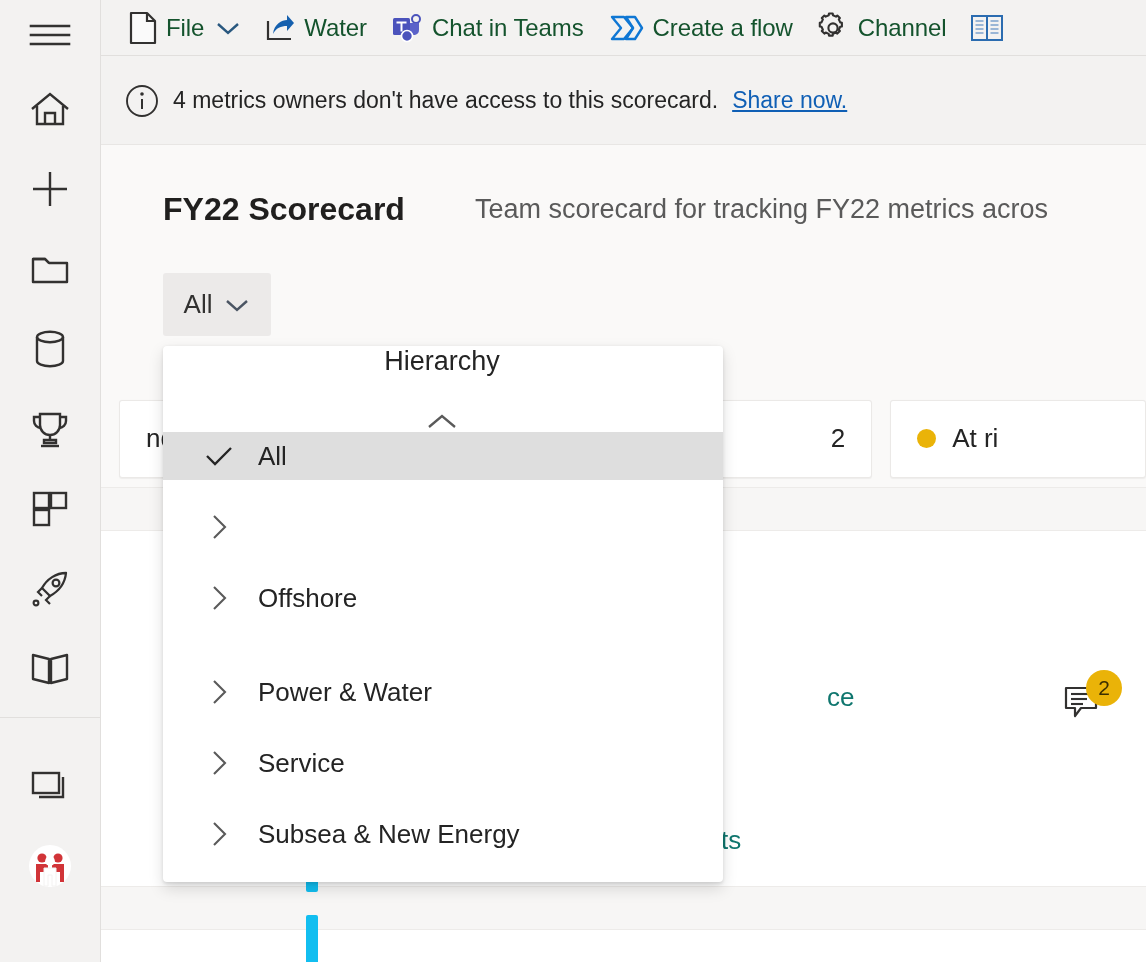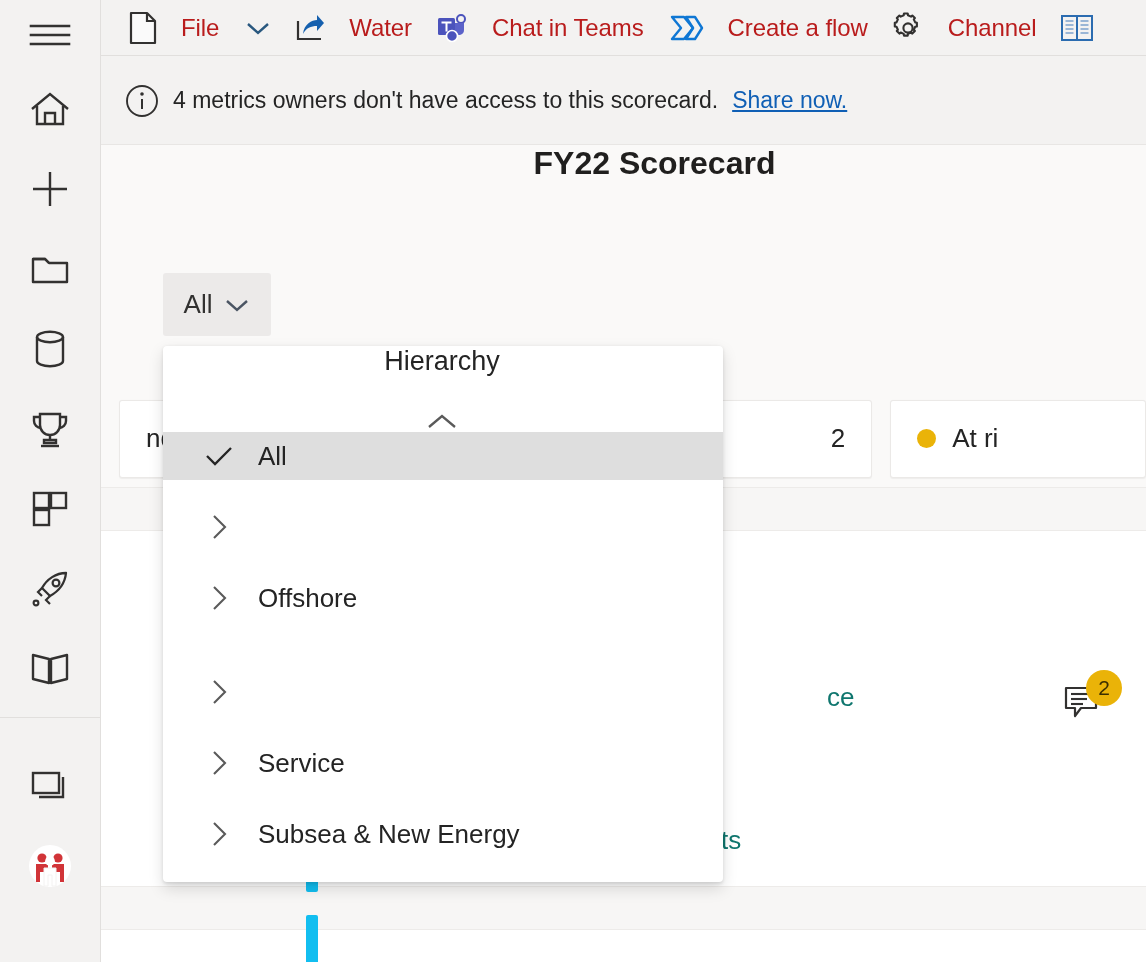--- a/index.html
+++ b/index.html
@@ -36,24 +36,24 @@
     width: 1045px; height: 56px;
     background: #f3f2f1;
     border-bottom: 1px solid #e1dfdd;
     display: flex; align-items: center;
     padding-left: 18px;
     gap: 4px;
     white-space: nowrap;
     overflow: hidden;
   }
   .cmd {
-    display: flex; align-items: center; gap: 24px;
+    display: flex; align-items: center; gap: 9px;
     height: 44px; padding: 0 10px;
     cursor: pointer; border-radius: 2px;
-    font-size: 24px; color: #b91c1c;
+    font-size: 24px; color: #14532d;
   }
   .cmd-label { font-size: 24px; letter-spacing: -0.1px; }
   .cmd .chev { margin-left: 2px; }
 
   
   #banner {
     position: absolute; left: 101px; top: 57px;
     width: 1045px; height: 88px;
     background: #f3f2f1;
     border-bottom: 1px solid #e8e6e4;
@@ -73,21 +73,20 @@
     background: #faf9f8;
     overflow: hidden;
   }
 
   #titlebar {
     position: absolute; left: 0; top: 0;
     width: 1045px; height: 128px;
     display: flex; align-items: center;
     padding-left: 62px; gap: 70px;
     white-space: nowrap;
-    flex-direction: column;
   }
   #page-title { font-size: 32px; font-weight: bold; color: #201f1e; }
   #page-subtitle { font-size: 27px; color: #5a5a5a; font-weight: normal; }
 
   
   #filterbar {
     position: absolute; left: 0; top: 128px;
     width: 1045px; height: 63px;
   }
   #all-button {
@@ -421,20 +420,21 @@
       </svg>
     </span>
     <span>4 metrics owners don't have access to this scorecard.</span>
     <a>Share now.</a>
   </div>
 
   <div id="main">
 
     <div id="titlebar">
       <span id="page-title">FY22 Scorecard</span>
+      <span id="page-subtitle">Team scorecard for tracking FY22 metrics acros</span>
     </div>
 
     <div id="filterbar">
       <button id="all-button">
         <span>All</span>
         <span>
           <svg width="26" height="16" viewBox="0 0 26 16">
               <path d="M3 4 L13 13 L23 4" fill="none" stroke="#4b5563" stroke-width="2.4"></path>
             </svg>
         </span>
@@ -531,20 +531,21 @@
 
 
       <div class="hier-gap"></div>
 
       <div class="hier-item">
         <span class="hier-leading">
           <svg width="20" height="28" viewBox="0 0 20 28">
               <path d="M5 3 L16 14 L5 25" fill="none" stroke="#5a5a5a" stroke-width="2.1"></path>
             </svg>
         </span>
+        <span class="hier-label">Power &amp; Water</span>
       </div>
 
       <div class="hier-gap"></div>
 
       <div class="hier-item">
         <span class="hier-leading">
           <svg width="20" height="28" viewBox="0 0 20 28">
               <path d="M5 3 L16 14 L5 25" fill="none" stroke="#5a5a5a" stroke-width="2.1"></path>
             </svg>
         </span>

